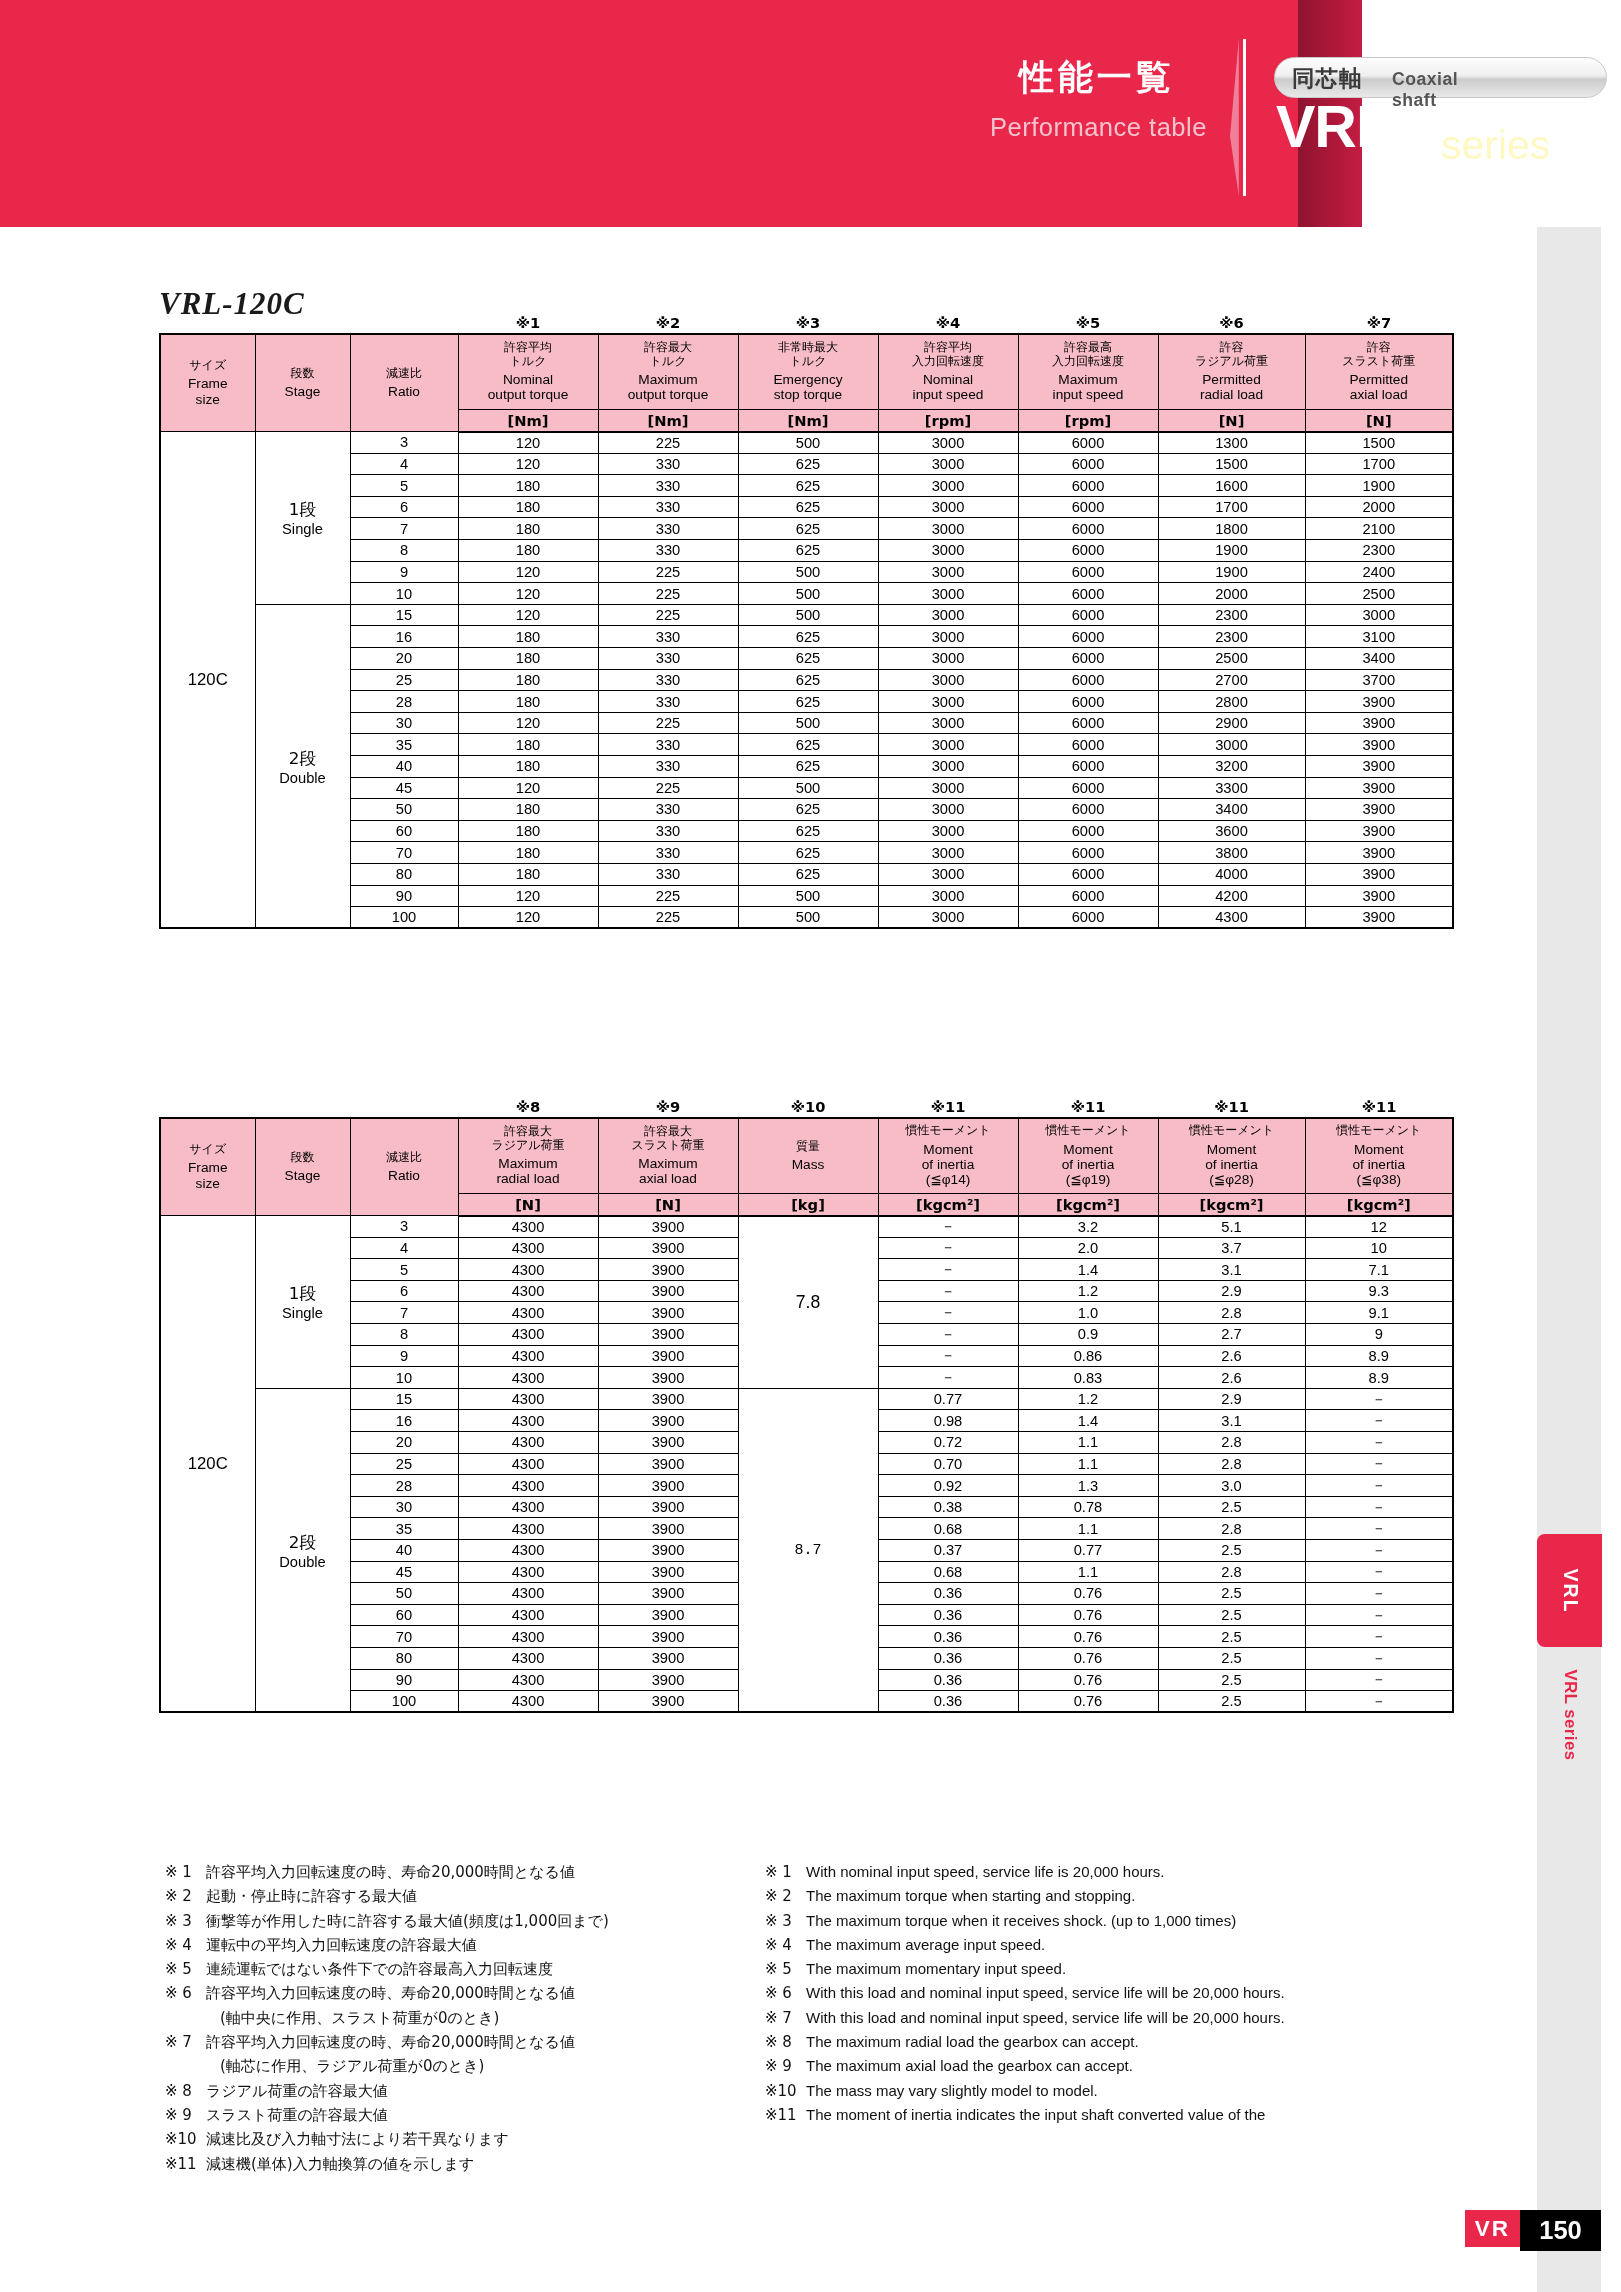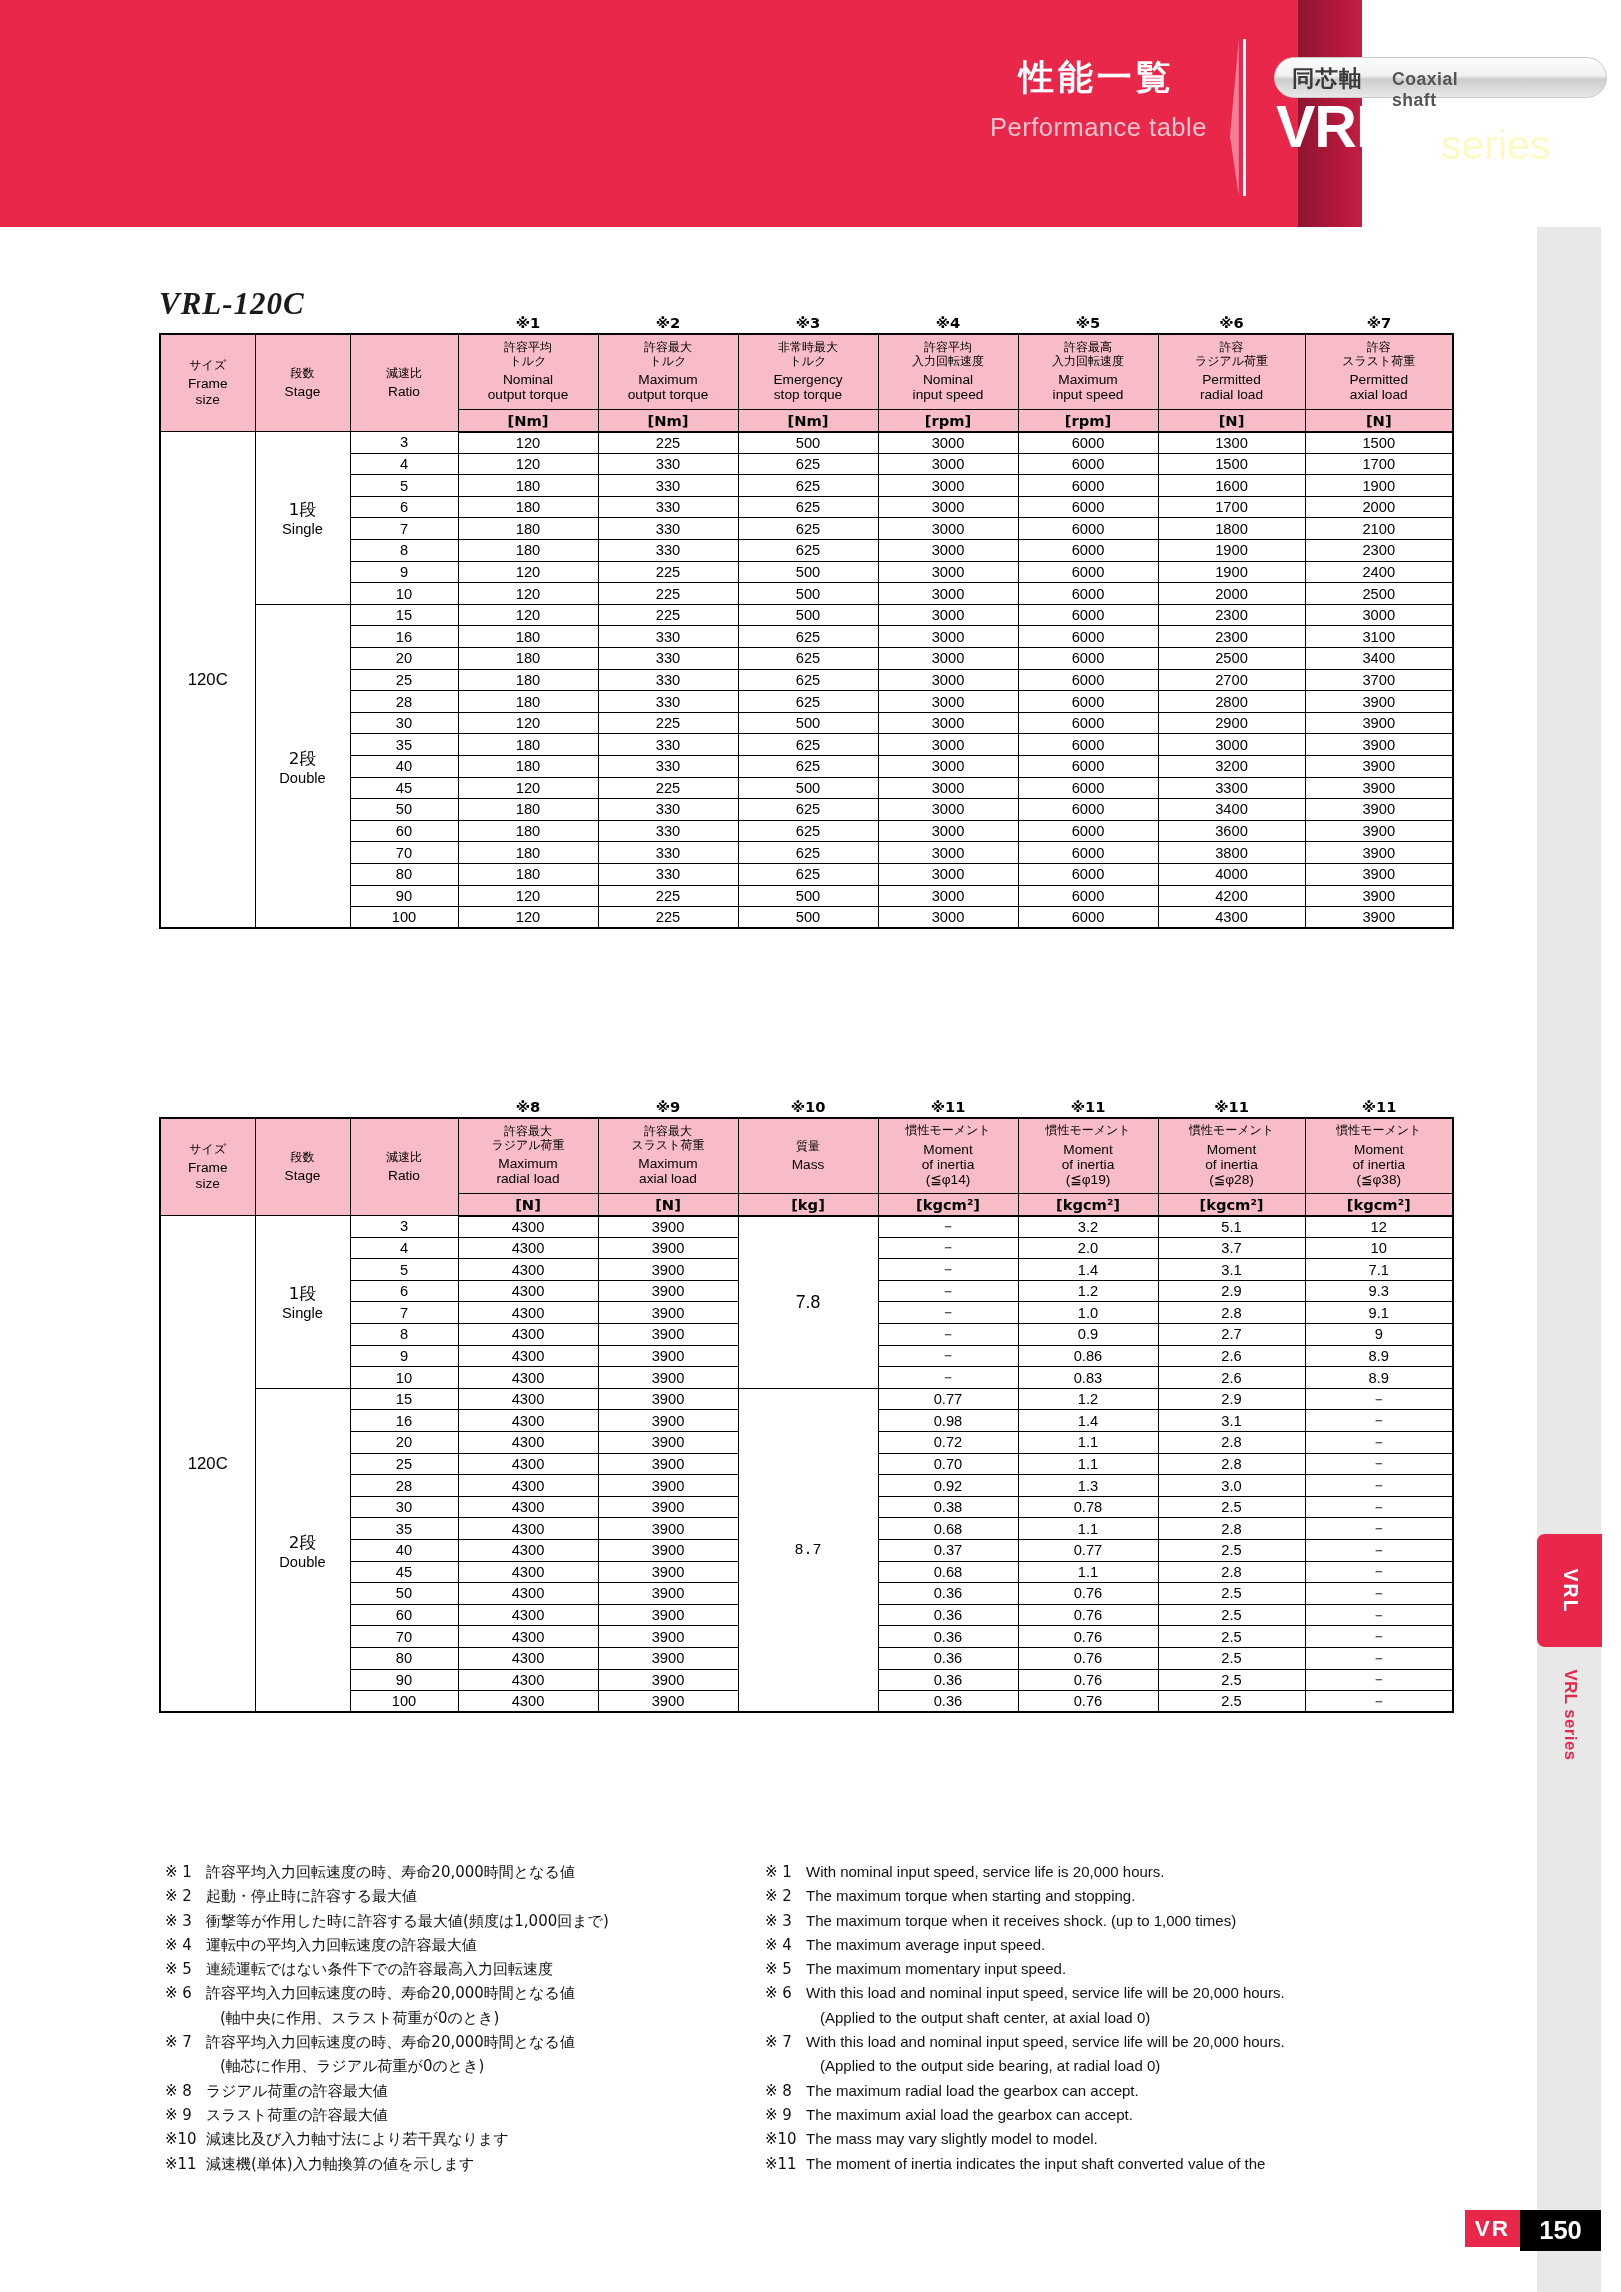--- a/index.html
+++ b/index.html
@@ -959,26 +959,24 @@
       <span class="txt">The maximum average input speed.</span>
     </div>
     <div class="note">
       <span class="lbl">※ 5</span>
       <span class="txt">The maximum momentary input speed.</span>
     </div>
     <div class="note">
       <span class="lbl">※ 6</span>
       <span class="txt">With this load and nominal input speed, service life will be 20,000 hours.</span>
     </div>
-    <div class="note-sub">(Applied to the output shaft center, at axial load 0)</div>
     <div class="note">
       <span class="lbl">※ 7</span>
       <span class="txt">With this load and nominal input speed, service life will be 20,000 hours.</span>
     </div>
-    <div class="note-sub">(Applied to the output side bearing, at radial load 0)</div>
     <div class="note">
       <span class="lbl">※ 8</span>
       <span class="txt">The maximum radial load the gearbox can accept.</span>
     </div>
     <div class="note">
       <span class="lbl">※ 9</span>
       <span class="txt">The maximum axial load the gearbox can accept.</span>
     </div>
     <div class="note">
       <span class="lbl">※10</span>

